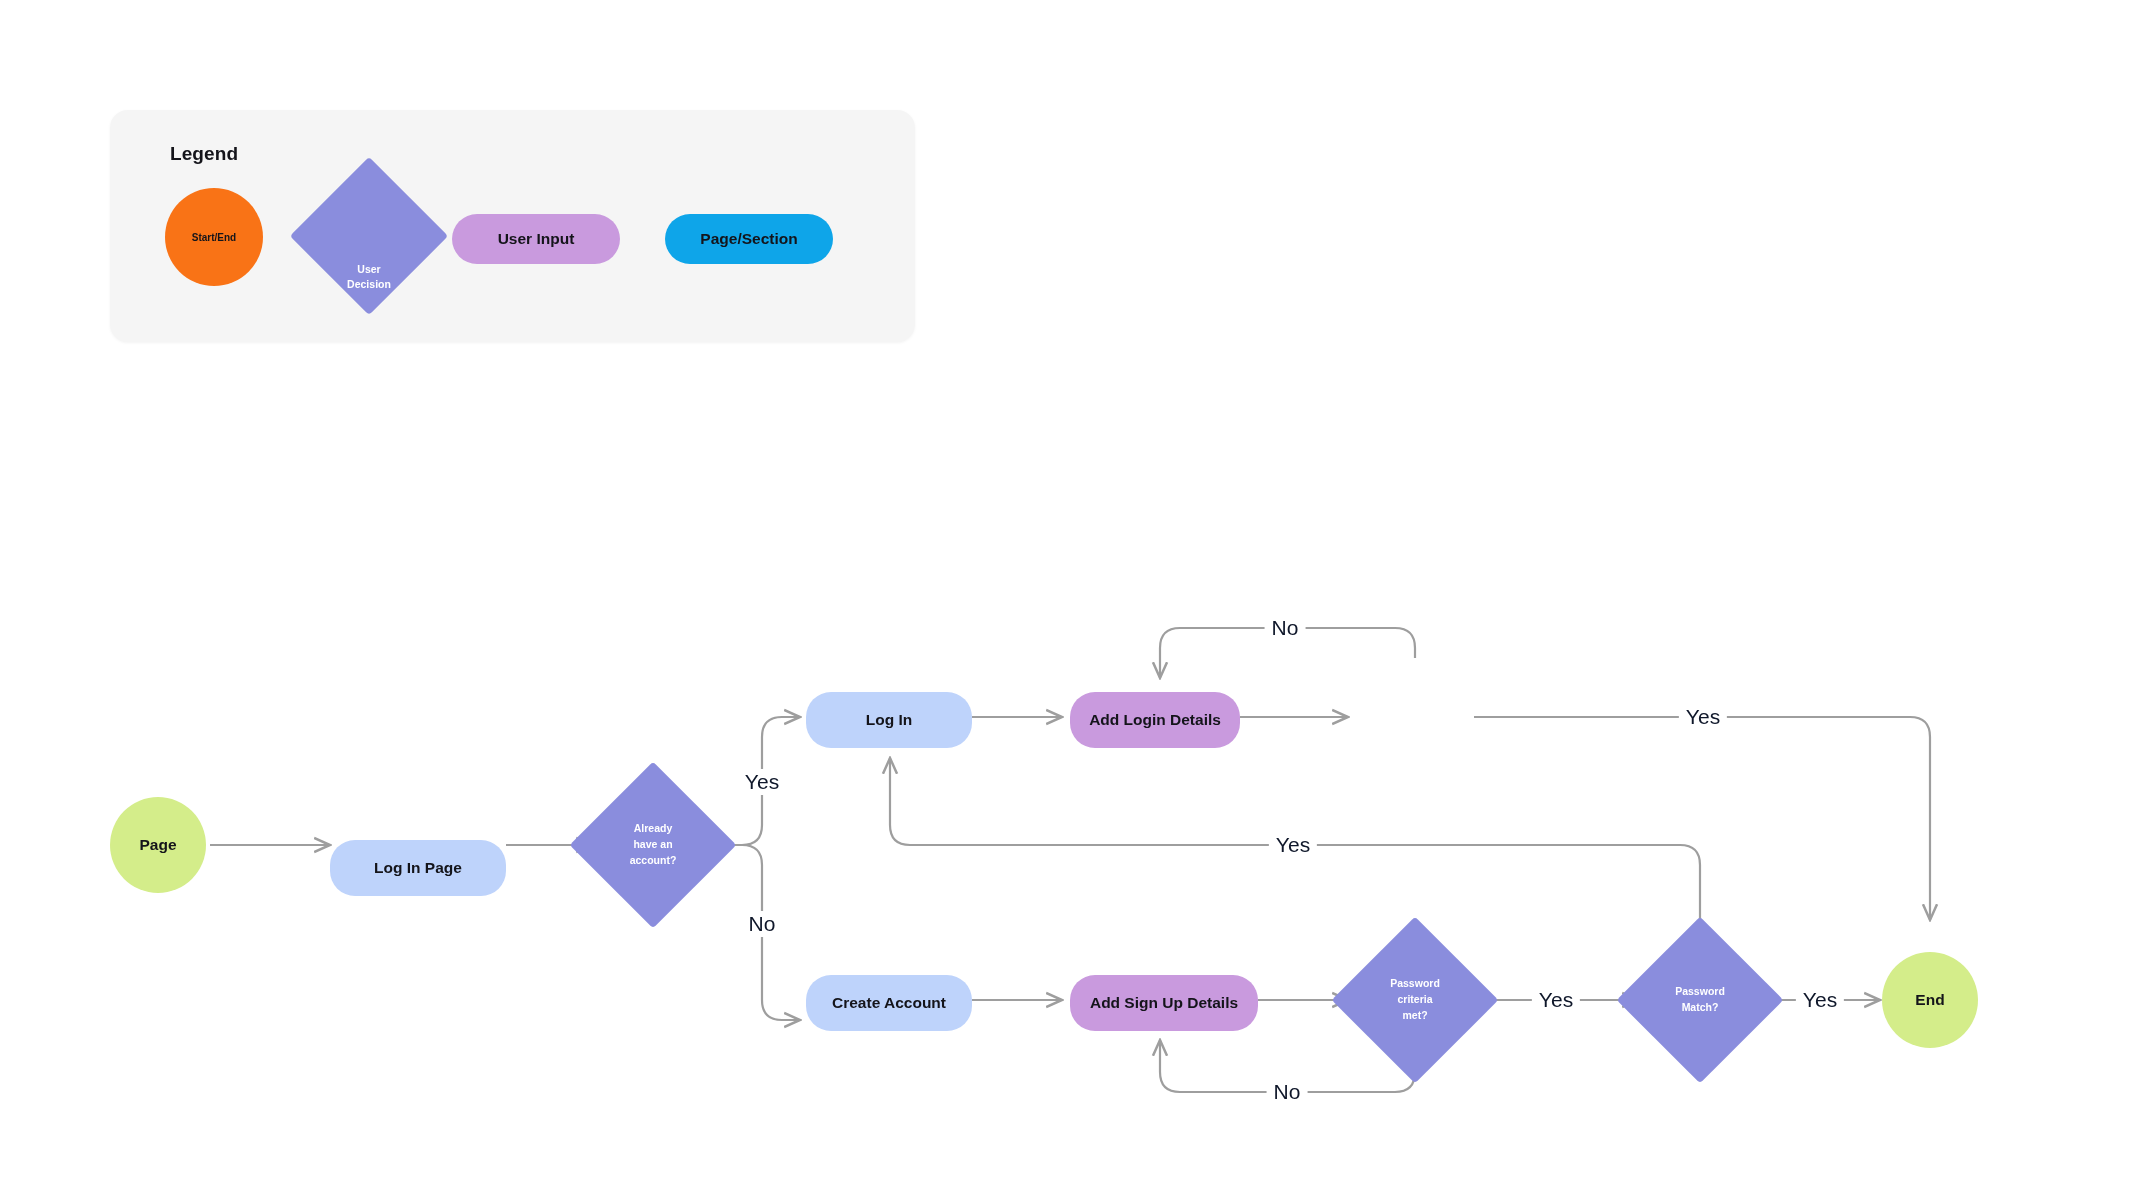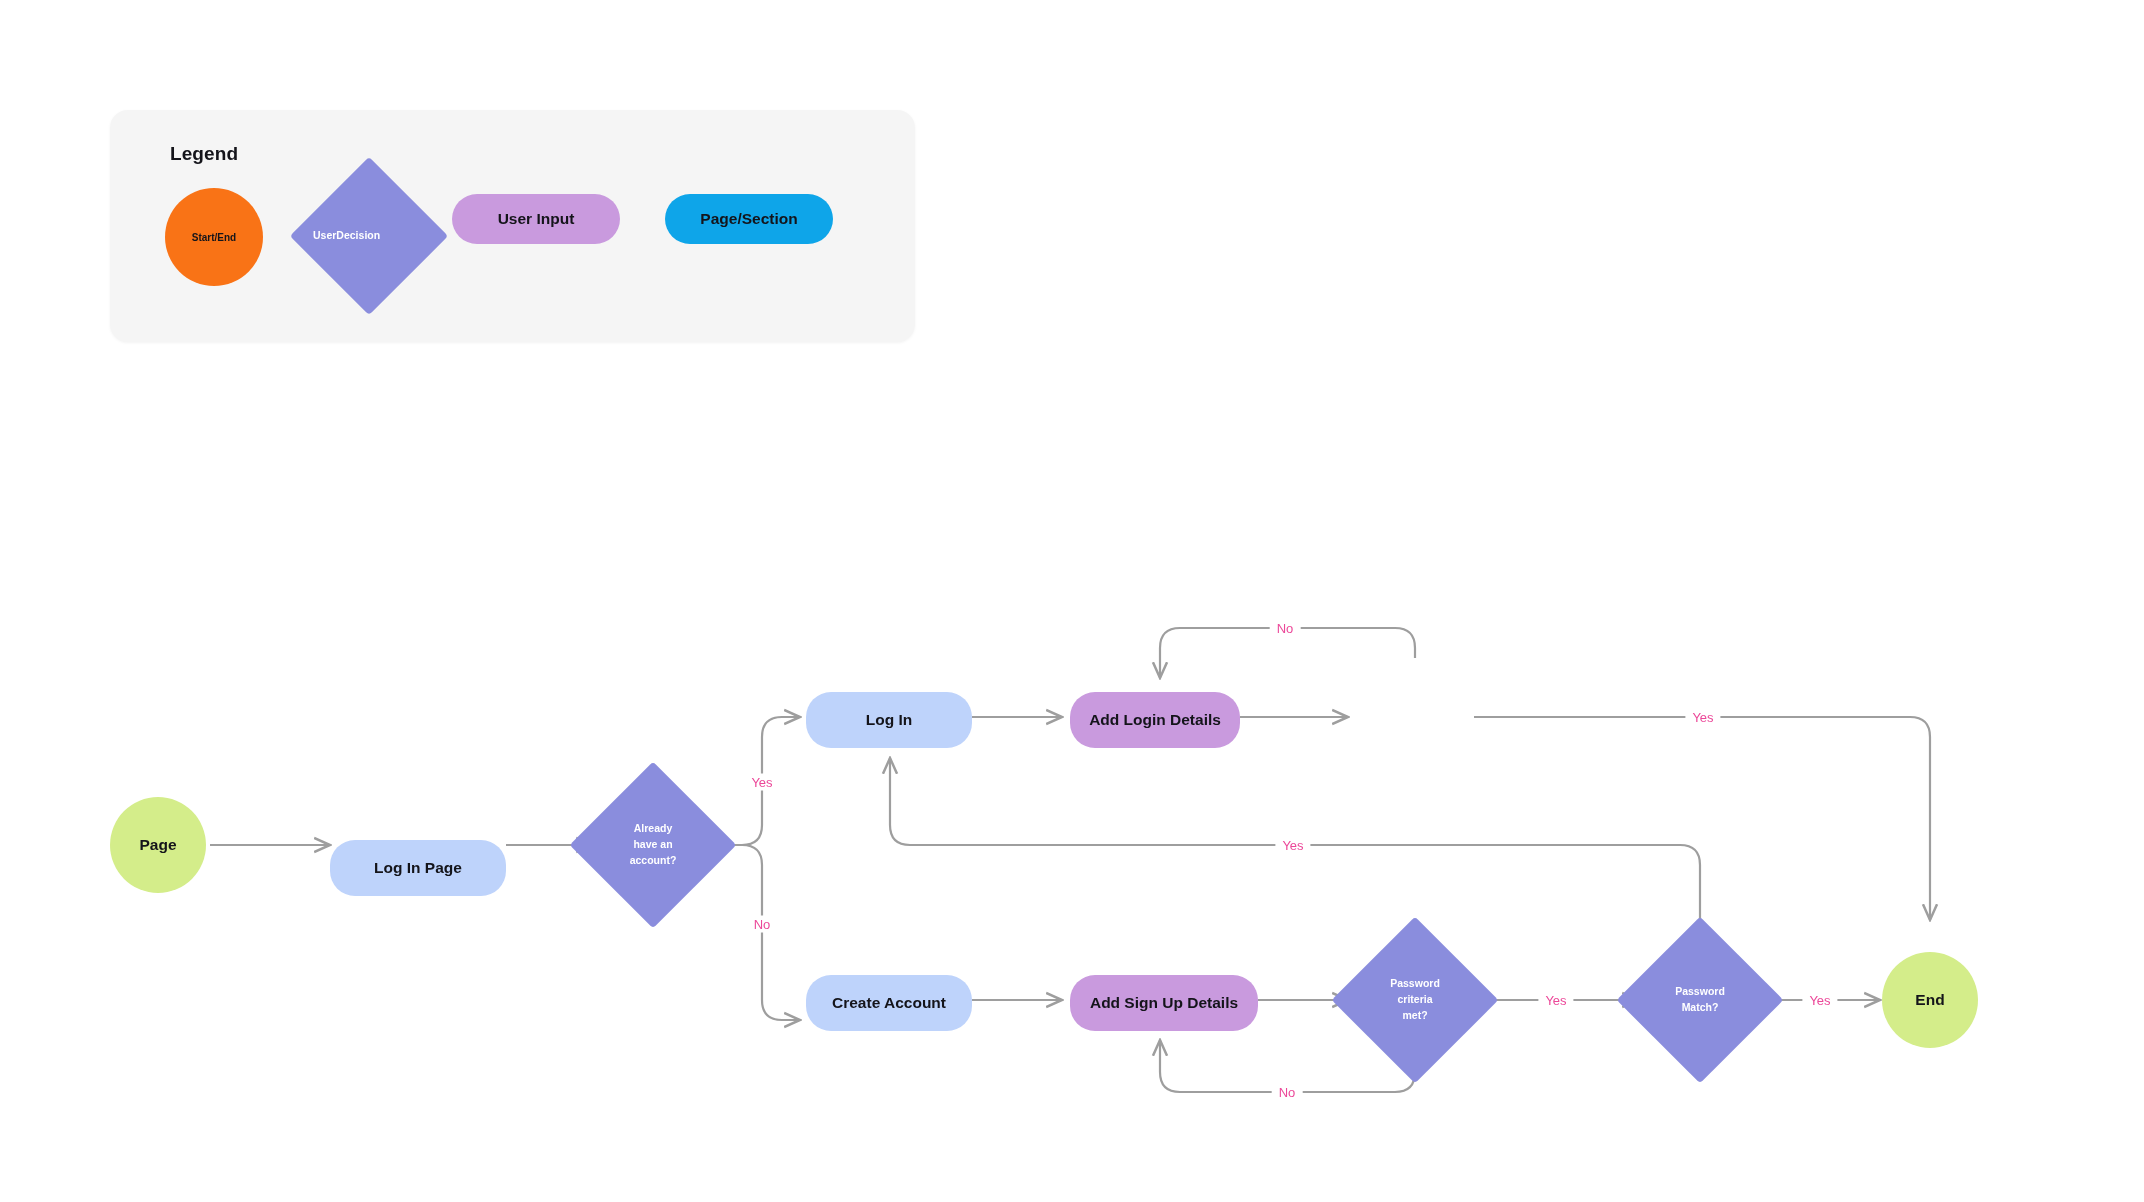--- a/index.html
+++ b/index.html
@@ -63,32 +63,32 @@
     position: absolute;
     inset: 0;
     background: #8a8ddd;
     transform: rotate(45deg);
     border-radius: 4px;
   }
   .lg-diamond-label {
     position: absolute;
     inset: 0;
     display: flex;
-    flex-direction: row;
-    align-items: center;
-    justify-content: flex-start;
+    flex-direction: column;
+    align-items: center;
+    justify-content: flex-end;
     font-size: 10.5px;
     font-weight: 700;
     color: #ffffff;
     line-height: 1.45;
     text-align: center;
   }
   .lg-pill {
     position: absolute;
-    top: 84px;
+    top: 104px;
     height: 50px;
     border-radius: 25px;
     display: flex;
     align-items: center;
     justify-content: center;
     font-size: 15.5px;
     font-weight: 700;
     color: #14141a;
   }
   #lg-input { left: 342px; width: 168px; background: #c99ade; }
@@ -162,22 +162,22 @@
     font-size: 10.5px;
     font-weight: 700;
     color: #ffffff;
     line-height: 1.5;
     padding: 0 4px;
     box-sizing: border-box;
   }
 
   .edge-label {
     position: absolute;
-    font-size: 13px;
-    color: #ec4899;
+    font-size: 21px;
+    color: #0f172a;
     background: #ffffff;
     padding: 1px 7px;
     white-space: nowrap;
     transform: translate(-50%, -50%);
   }
 </style>
 </head>
 <body>
 
 <div id="legend-panel">

